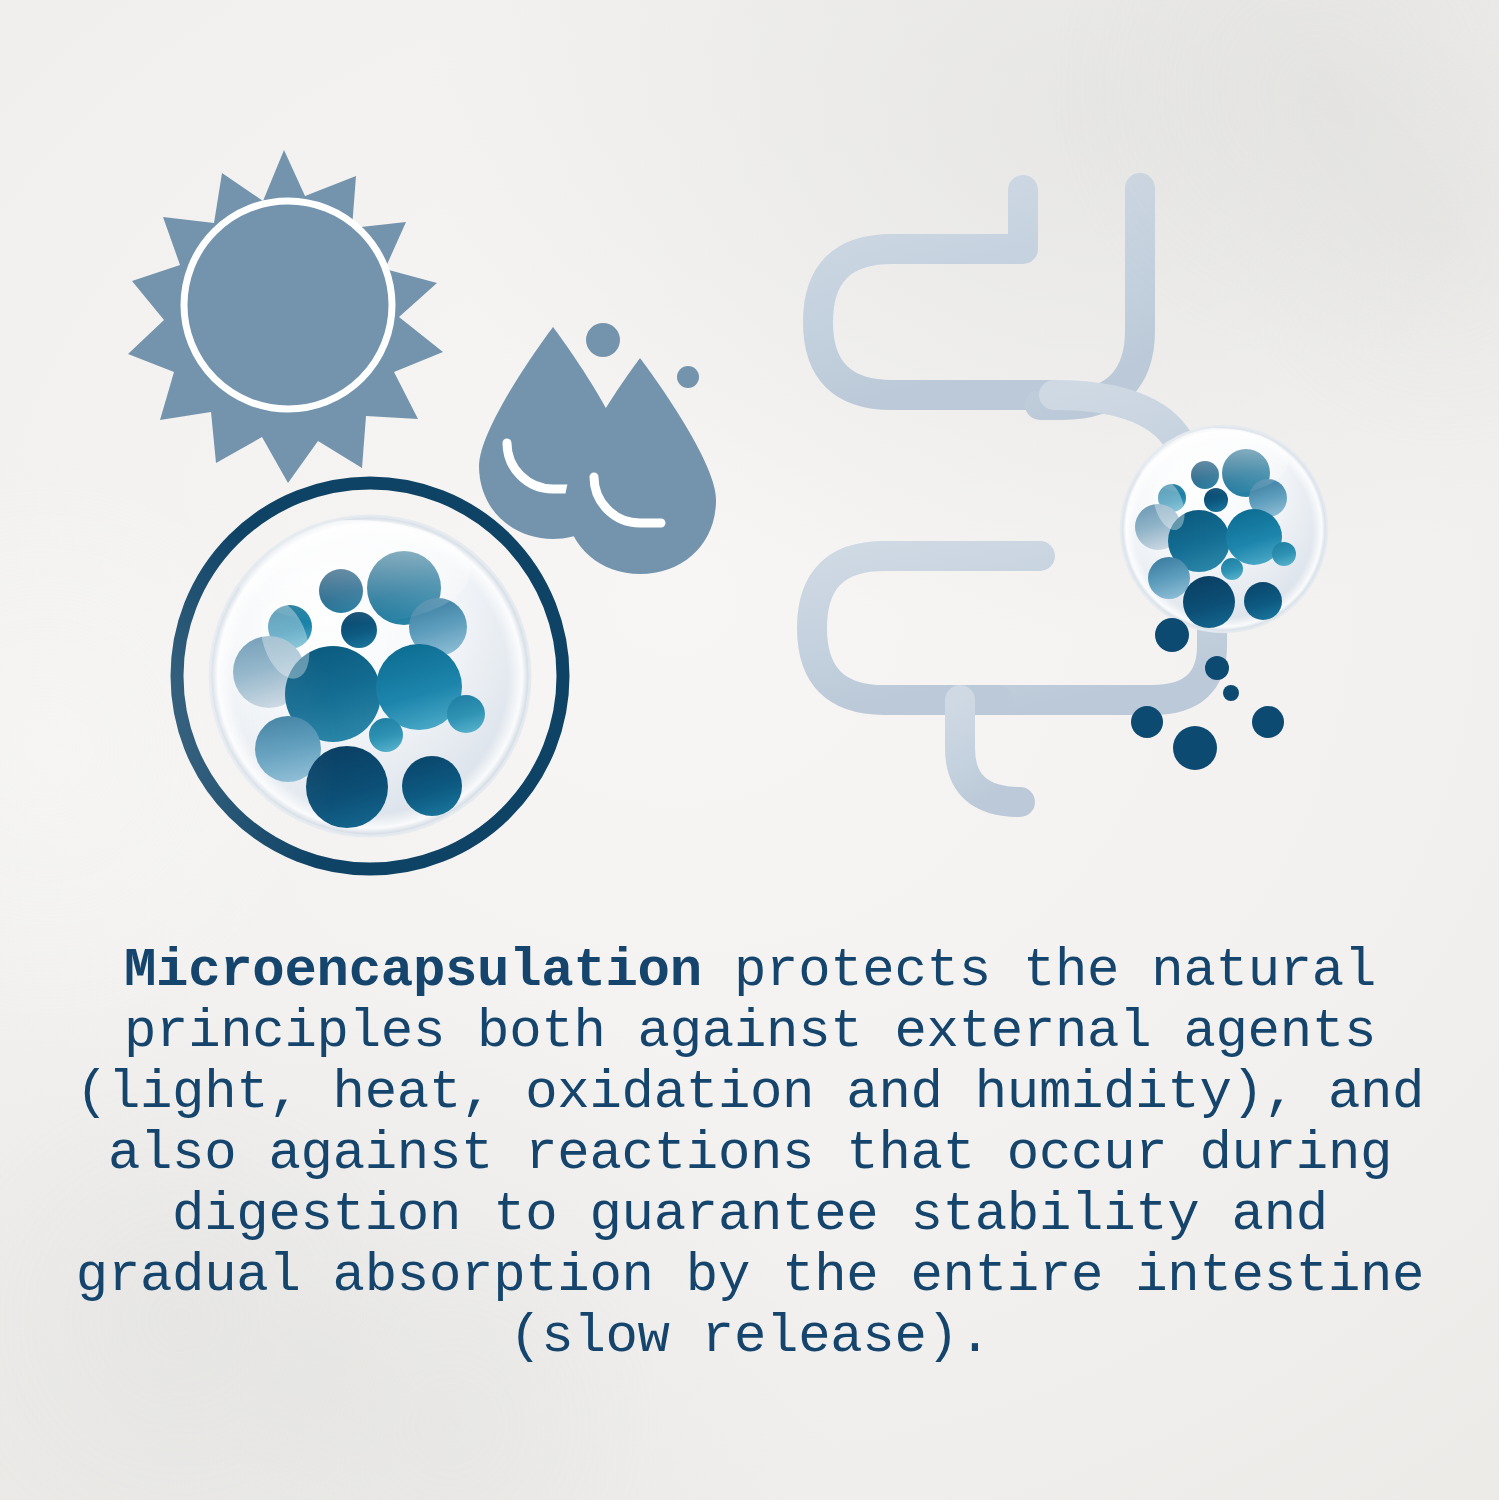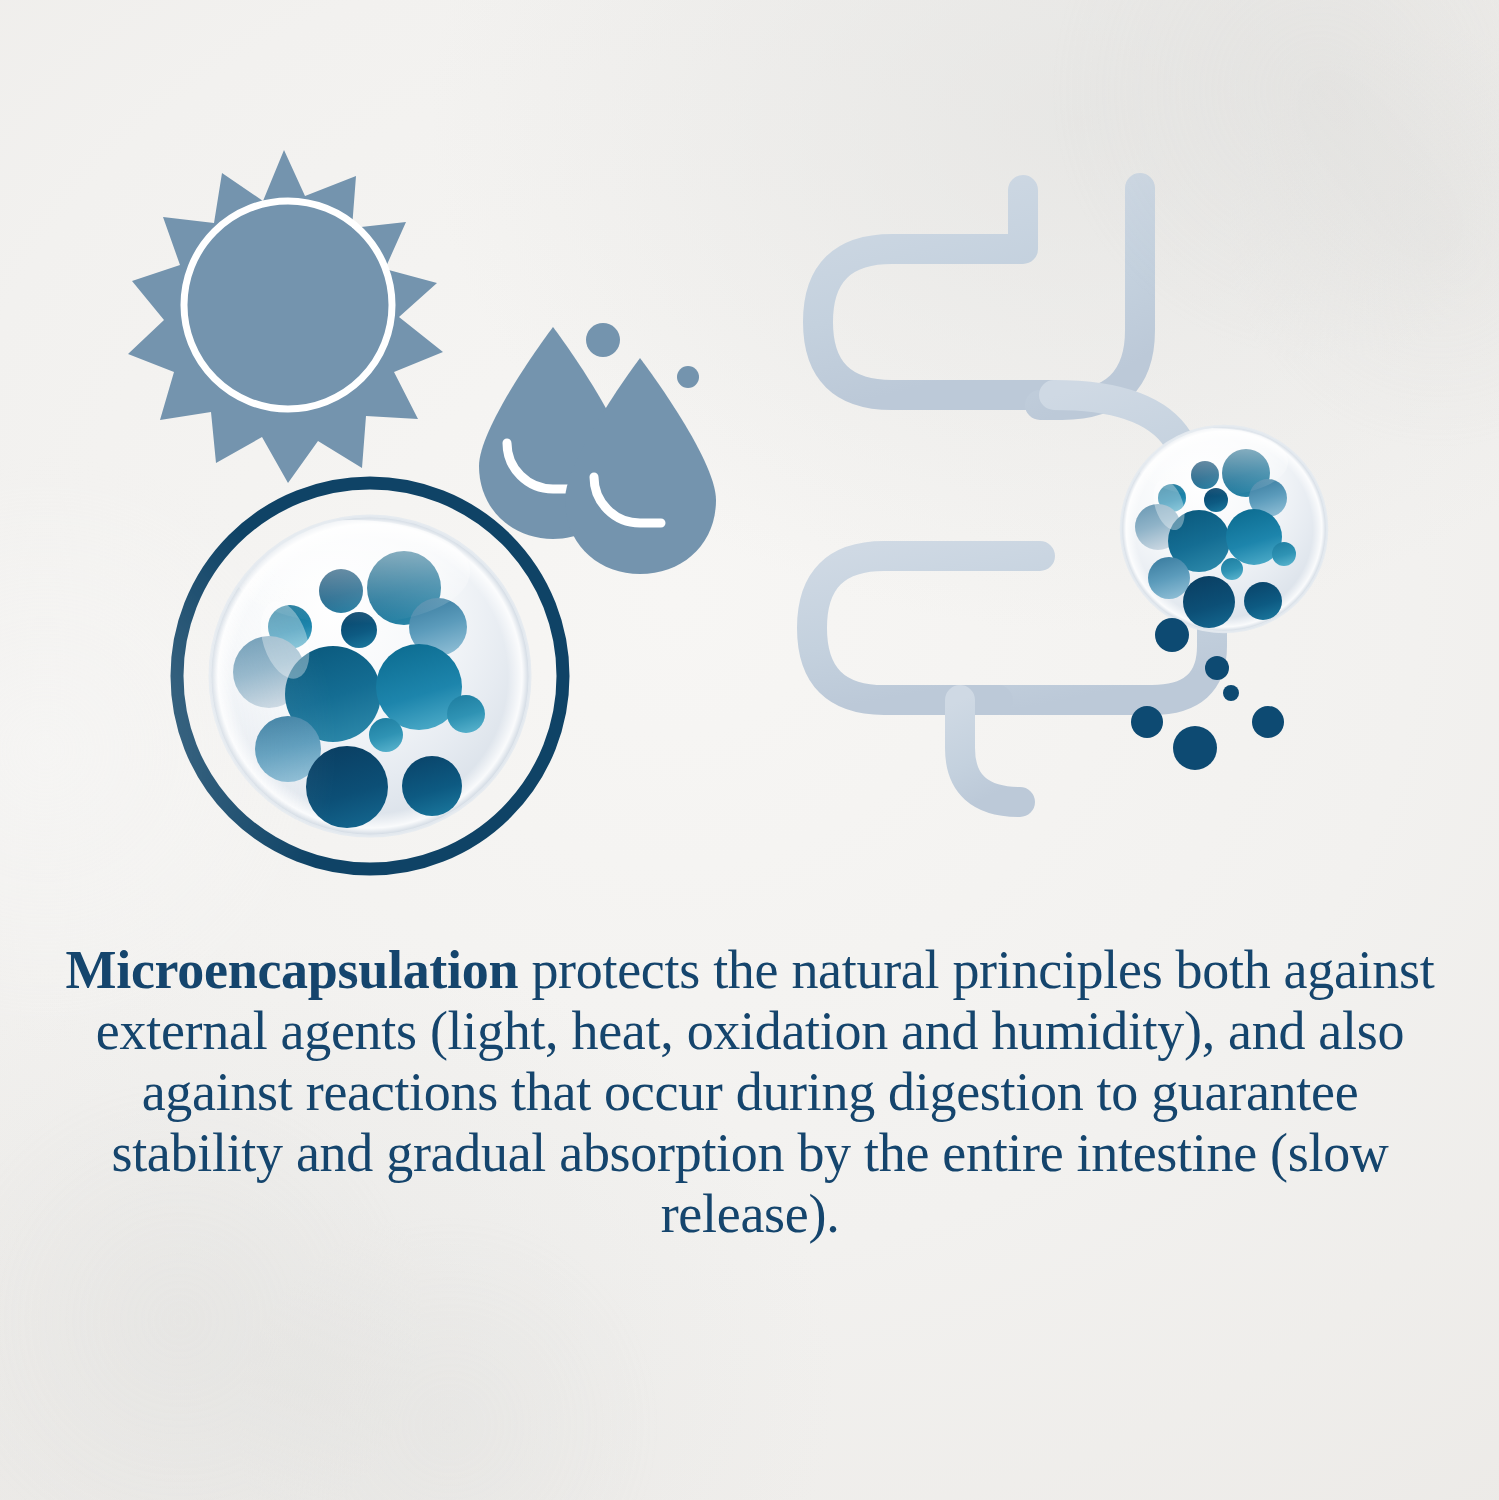--- a/index.html
+++ b/index.html
@@ -5,21 +5,21 @@
   html, body {
     margin: 0;
     padding: 0;
     background: #ffffff;
   }
   #canvas {
     position: relative;
     width: 1499px;
     height: 1500px;
     overflow: hidden;
-    font-family: Liberation Serif, serif;
+    font-family: Liberation Mono, monospace;
     background:
       radial-gradient(ellipse 70% 55% at 72% 8%, rgba(222,222,220,0.55) 0%, rgba(245,244,242,0) 62%),
       radial-gradient(ellipse 55% 45% at 20% 92%, rgba(226,226,224,0.5) 0%, rgba(245,244,242,0) 65%),
       radial-gradient(ellipse 90% 80% at 45% 40%, #f7f6f4 0%, #f2f1ef 55%, #eceae7 100%);
   }
   
   #grain {
     position: absolute;
     inset: 0;
     pointer-events: none;

